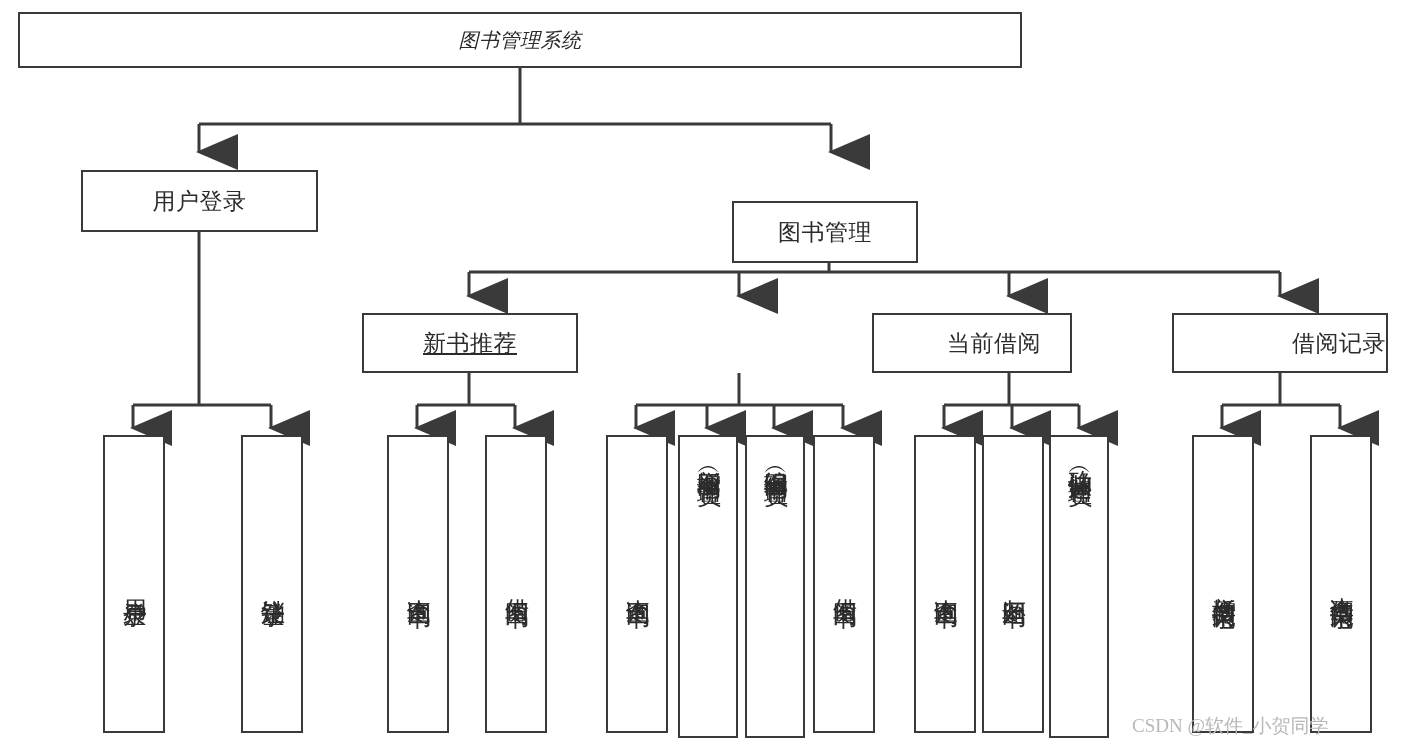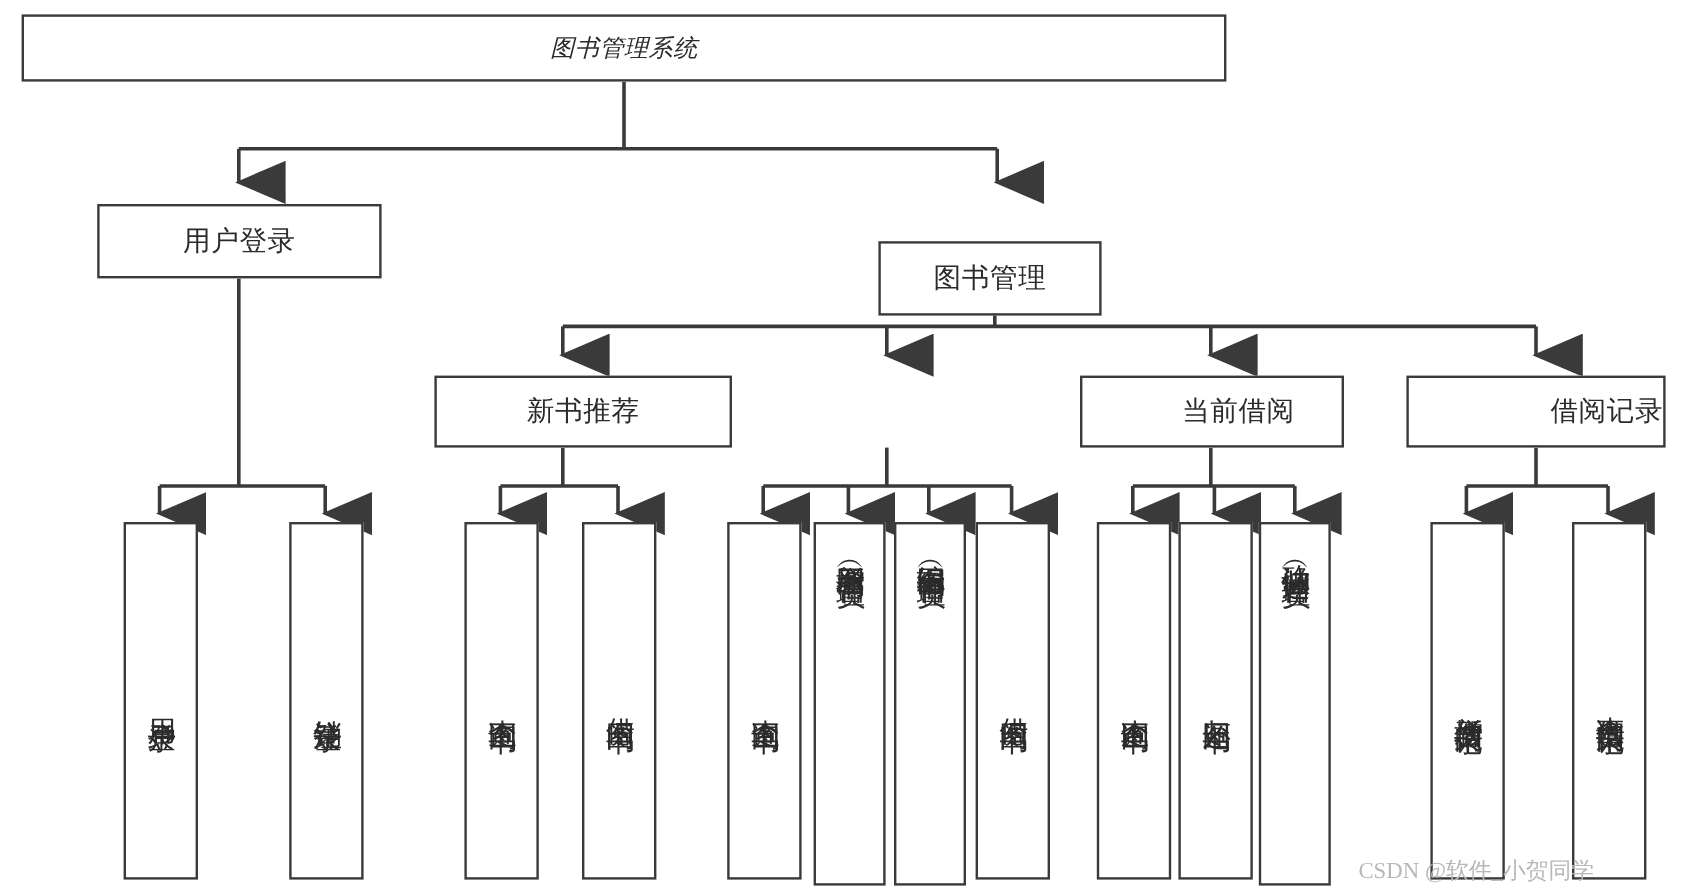--- a/index.html
+++ b/index.html
@@ -136,26 +136,26 @@
   </div>
 
   <div class="node horiz" style="left:81px; top:170px; width:237px; height:62px;">
     <span class="label">用户登录</span>
   </div>
 
   <div class="node horiz" style="left:732px; top:170px; width:186px; height:62px;margin-top:31px;">
     <span class="label">图书管理</span>
   </div>
 
-  <div class="node horiz" style="left:362px; top:313px; width:248px; height:60px;">
+  <div class="node horiz" style="left:362px; top:313px; width:216px; height:60px;text-decoration:underline;">
     <span class="label">新书推荐</span>
   </div>
 
 
-  <div class="node horiz" style="left:900px; top:313px; width:220px; height:60px;padding-left:44px;">
+  <div class="node horiz" style="left:872px; top:313px; width:200px; height:60px;padding-left:44px;">
     <span class="label">当前借阅</span>
   </div>
 
   <div class="node horiz" style="left:1172px; top:313px; width:216px; height:60px;justify-content:flex-end;">
     <span class="label">借阅记录</span>
   </div>
 
   <div class="node vert centered" style="left:103px; top:435px; width:62px; height:298px;">
     <span class="label">用户登录</span>
   </div>

